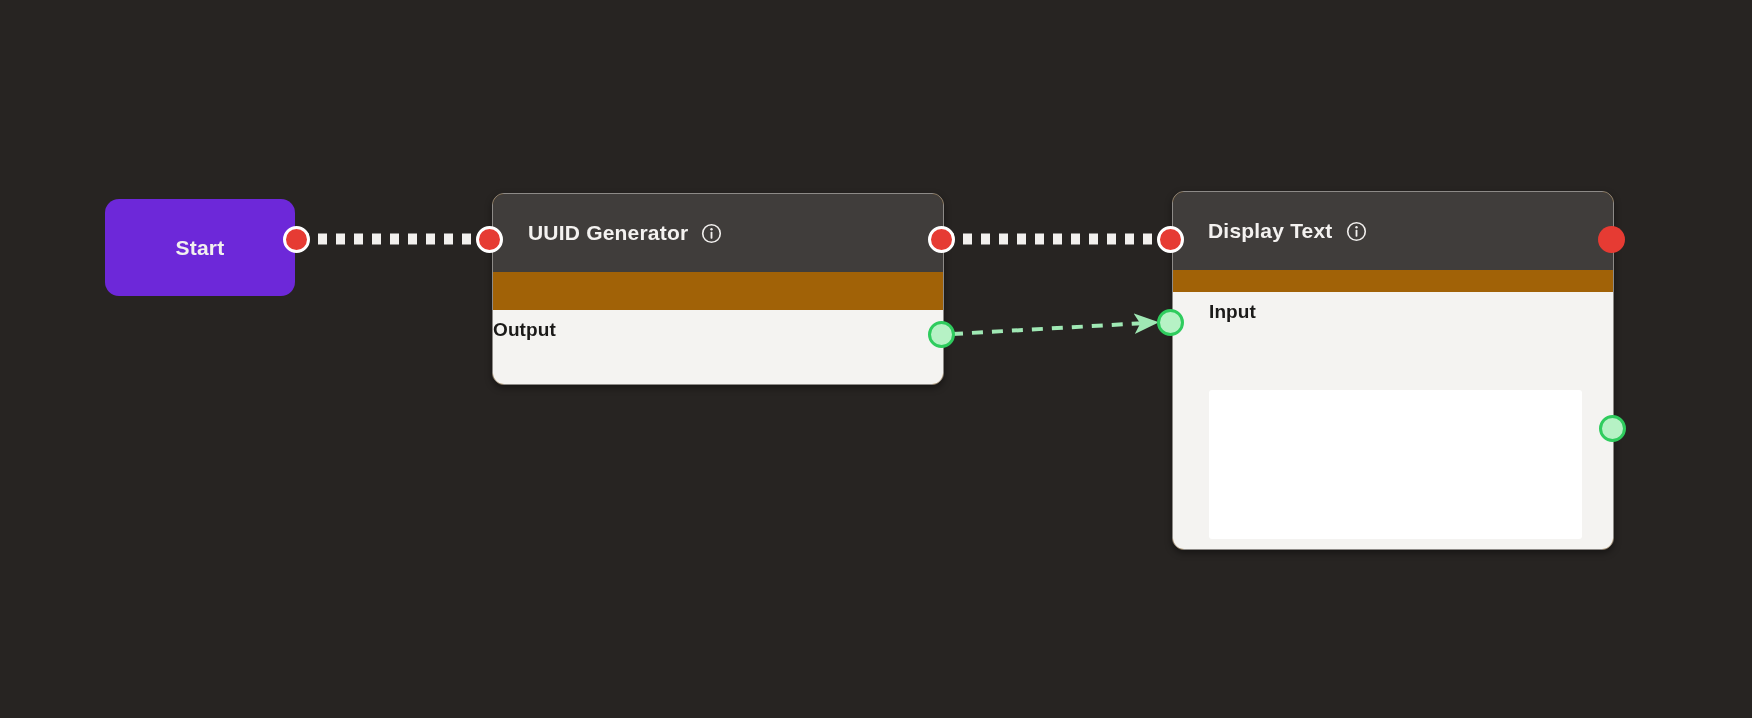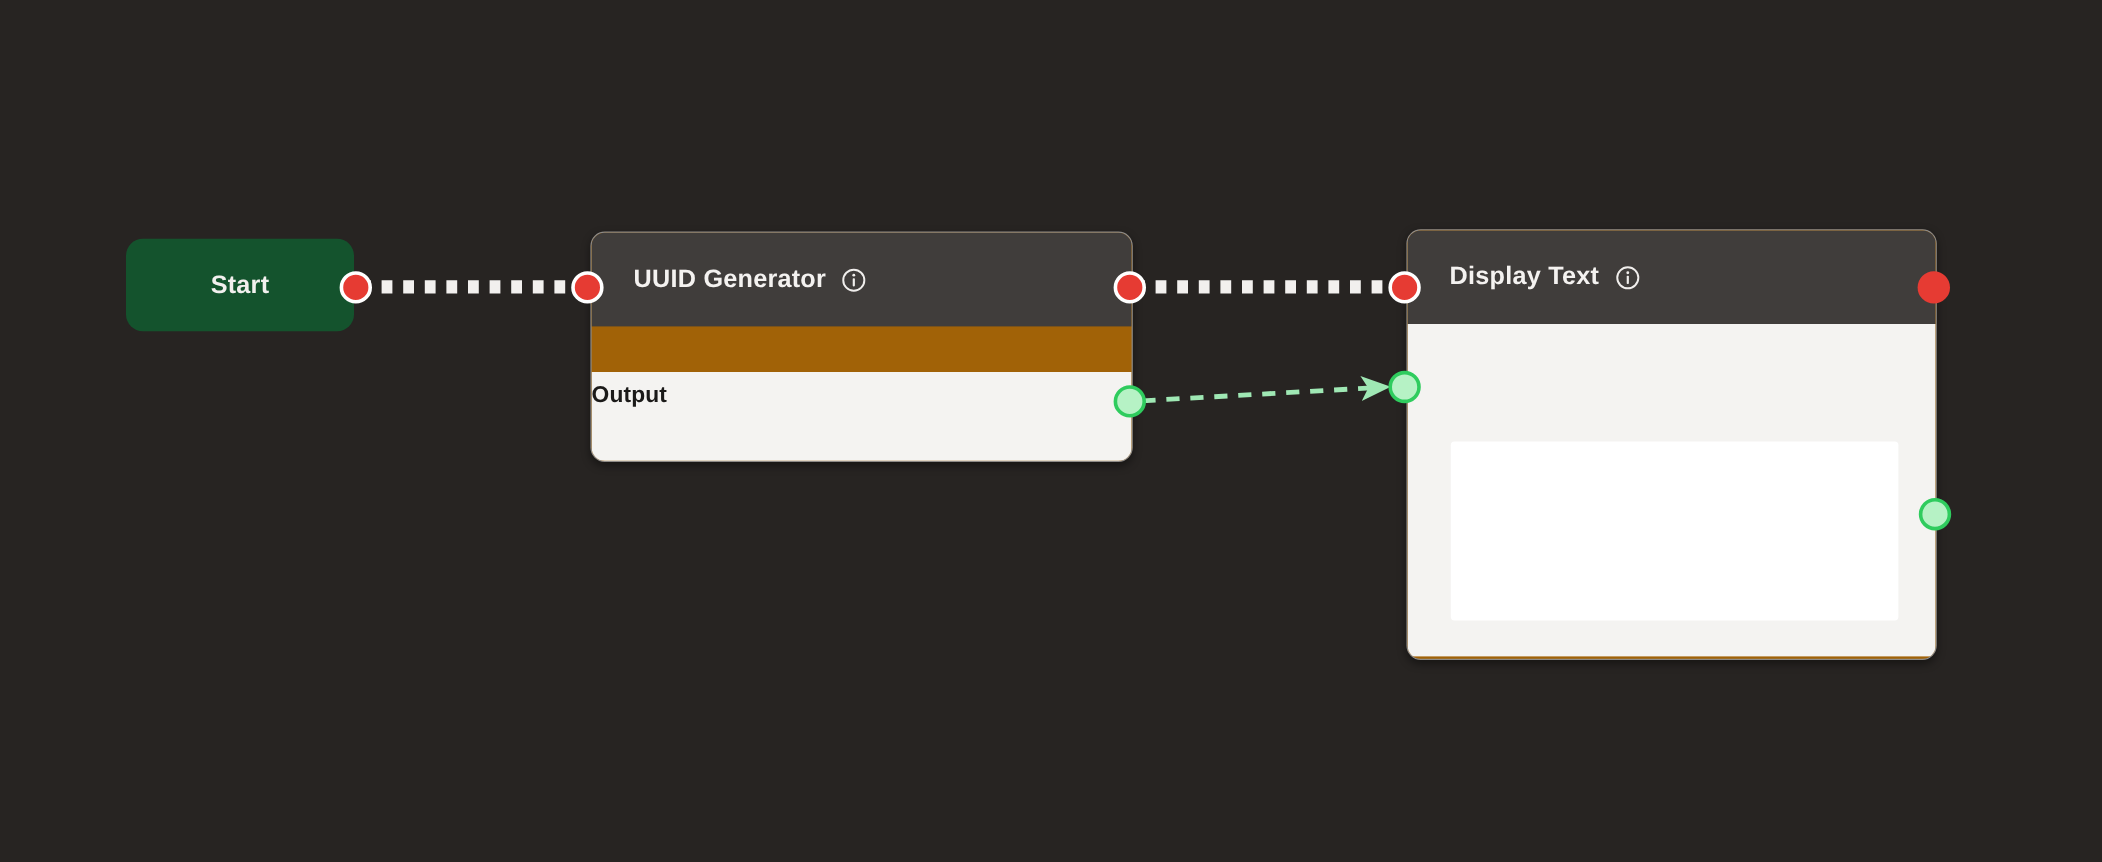--- a/index.html
+++ b/index.html
@@ -27,22 +27,22 @@
     height: 718px;
     pointer-events: none;
   }
 
   
   .start-node {
     position: absolute;
     left: 105px;
     top: 199px;
     width: 190px;
-    height: 77px;
-    background: #14532d;
+    height: 97px;
+    background: #6d28d9;
     border-radius: 14px;
     display: flex;
     align-items: center;
     justify-content: center;
   }
   .start-label {
     color: #f2f0ee;
     font-size: 21px;
     font-weight: bold;
     letter-spacing: 0.2px;
@@ -186,20 +186,23 @@
       <span class="node-title">Display Text</span>
       <span class="info-icon">
         <svg width="21" height="21" viewBox="0 0 22 22" xmlns="http://www.w3.org/2000/svg">
           <circle cx="11" cy="11" r="9.2" fill="none" stroke="#f0eeec" stroke-width="1.7"></circle>
           <circle cx="11" cy="6.6" r="1.25" fill="#f0eeec"></circle>
           <rect x="10.05" y="9.2" width="1.9" height="7.2" rx="0.7" fill="#f0eeec"></rect>
         </svg>
       </span>
     </div>
     <div class="node-body" style="height:277px;">
+      <div class="port-row row-input">
+        <span class="port-label">Input</span>
+      </div>
       <div class="text-area" style="left:36px; top:98px; width:373px; height:149px;"></div>
     </div>
   </div>
   <div class="port port-red" style="left:1157px; top:226px;"></div>
   <div class="port port-red-plain" style="left:1598px; top:226px;"></div>
   <div class="port port-green" style="left:1157px; top:309px;"></div>
   <div class="port port-green" style="left:1599px; top:415px;"></div>
 
 </div>
 

